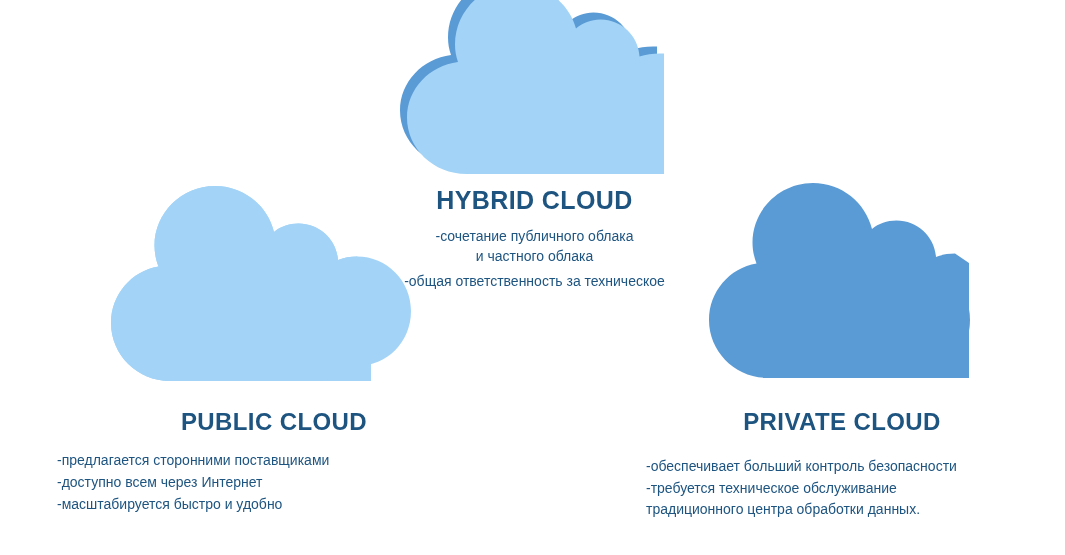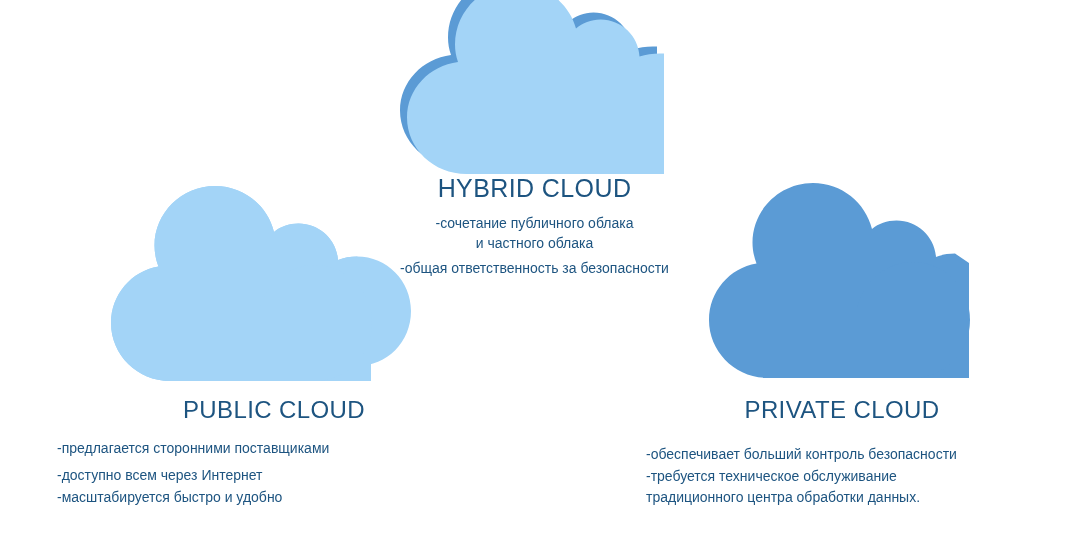--- a/index.html
+++ b/index.html
@@ -46,22 +46,22 @@
 
   
   .block {
     position: absolute;
   }
   .heading {
     color: #1c5party;
     font-size: 24px;
     letter-spacing: 0.4px;
     white-space: nowrap;
-    margin: 0;
-    font-weight: 400;
+    margin: 12px;
+    font-weight: 700;
   }
   .heading {
     color: #1d5480;
   }
   .bullets {
     margin: 0;
     color: #1d5480;
     font-size: 14px;
     line-height: 22px;
     white-space: nowrap;
@@ -85,21 +85,21 @@
     top: 396px;
     width: 400px;
     text-align: left;
   }
   .block-public .heading {
     text-align: center;
     width: 390px;
     margin-left: 22px;
   }
   .block-public .bullets { margin-top: 13px; }
-  .block-public .bullets .line.gap { margin-top: 5px; }
+  .block-public .bullets .line.gap { }
 
   
   .block-private {
     left: 646px;
     top: 396px;
     width: 415px;
     text-align: left;
   }
   .block-private .heading {
     text-align: center;
@@ -148,21 +148,21 @@
       <ellipse cx="205" cy="100" rx="57" ry="58" fill="#5b9bd5"></ellipse>
       <rect x="55" y="88" width="155" height="70" fill="#5b9bd5"></rect>
     </svg>
   </div>
 
   <div class="block block-hybrid">
     <div class="heading" style="color: rgb(29, 84, 128);">HYBRID CLOUD</div>
     <div class="bullets" style="color: rgb(29, 84, 128);">
       <span class="line">-сочетание публичного облака</span>
       <span class="line">и частного облака</span>
-      <span class="line spaced">-общая ответственность за безопасности</span>
+      <span class="line spaced">-общая ответственность за техническое</span>
     </div>
   </div>
 
   <div class="block block-public">
     <div class="heading" style="color: rgb(29, 84, 128);">PUBLIC CLOUD</div>
     <div class="bullets" style="color: rgb(29, 84, 128);">
       <span class="line">-предлагается сторонними поставщиками</span>
       <span class="line gap">-доступно всем через Интернет</span>
       <span class="line">-масштабируется быстро и удобно</span>
     </div>

